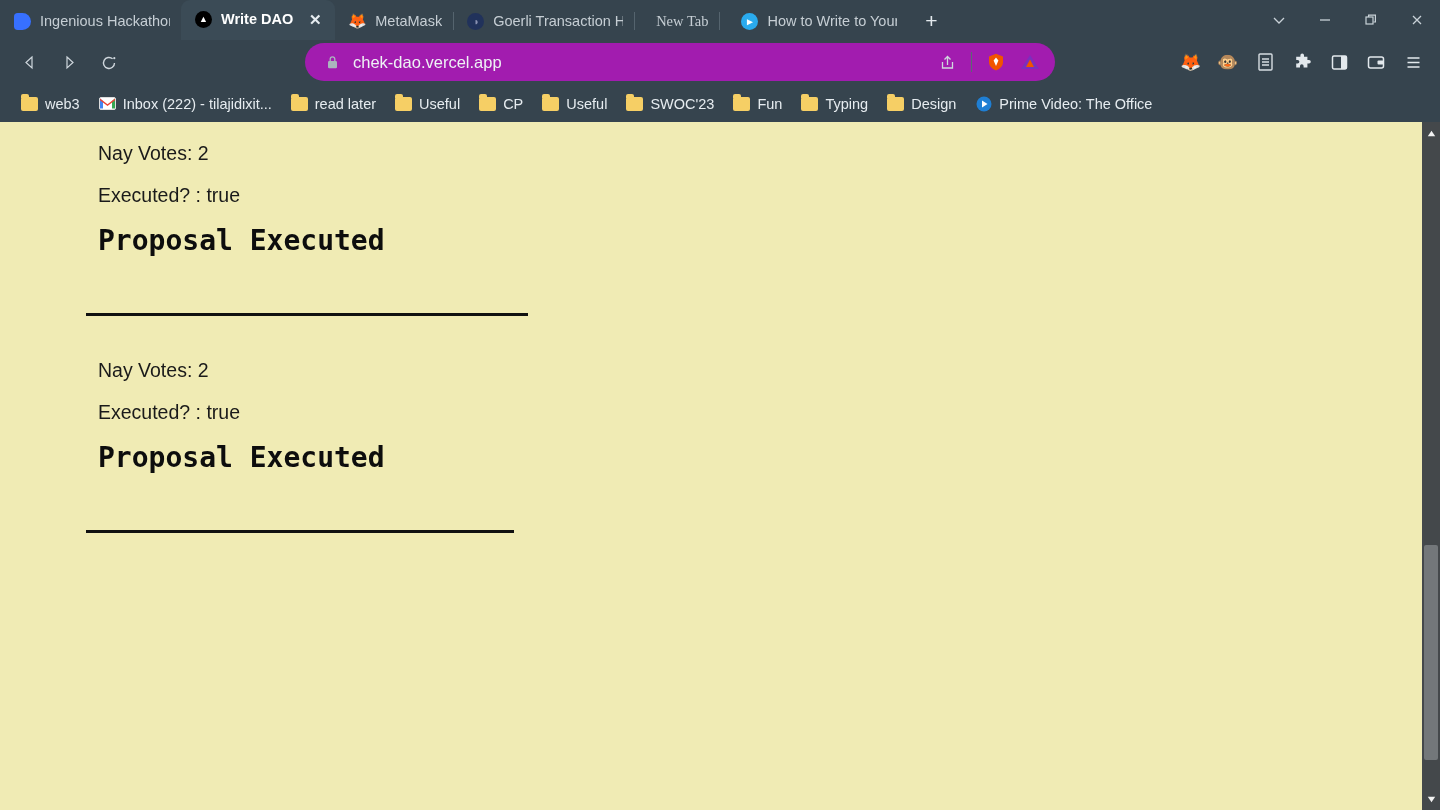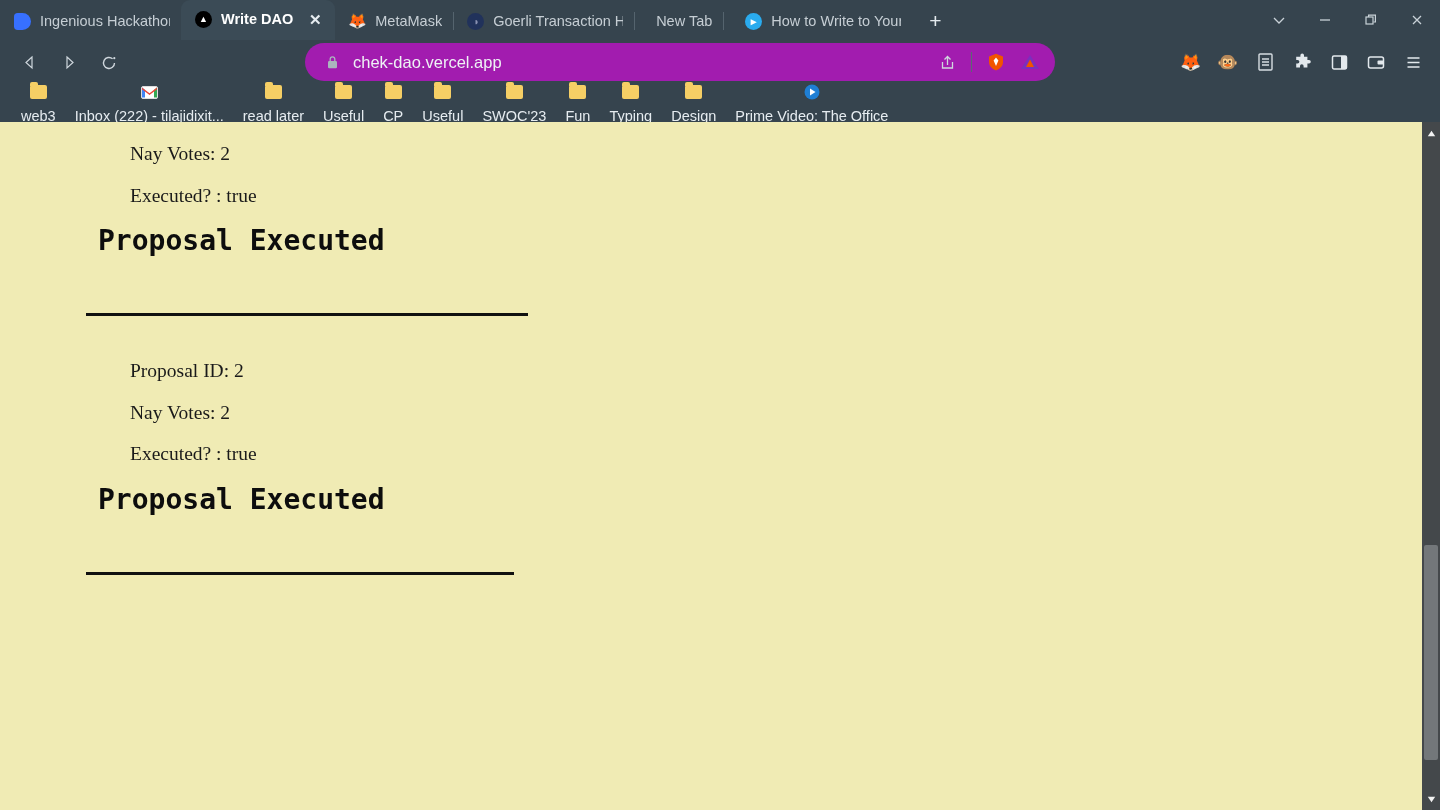--- a/index.html
+++ b/index.html
@@ -201,21 +201,20 @@
   }
   .bm {
     display: flex;
     align-items: center;
     gap: 7px;
     padding: 4px 7px;
     border-radius: 5px;
     color: #e6ecf0;
     font-size: 14.5px;
     white-space: nowrap;
-    flex-direction: column;
   }
   .bm-ico {
     width: 17px; height: 15px;
     flex: 0 0 17px;
     display: flex; align-items: center; justify-content: center;
   }
   .folder {
     width: 17px; height: 14px;
     background: #f6cf65;
     border-radius: 2px;
@@ -236,29 +235,28 @@
     top: 122px; left: 0;
     width: 1440px; height: 688px;
     background: #f0ebb4;
     overflow: hidden;
   }
   .page {
     padding: 0;
     font-family: "Liberation Serif", serif;
   }
   .line {
-    font-family: Liberation Serif, serif;
+    font-family: Liberation Sans, sans-serif;
     font-size: 19.5px;
     color: #1a1a1a;
     padding-left: 98px;
     line-height: 1;
     margin-bottom: 22px;
     white-space: pre;
     letter-spacing: 0px;
-    margin-left: 32px;
   }
   .heading {
     font-family: "DejaVu Sans Mono", monospace;
     font-weight: bold;
     font-size: 28px;
     color: #0d0d0d;
     padding-left: 98px;
     margin-bottom: 0;
     line-height: 1;
     white-space: pre;
@@ -318,21 +316,21 @@
     <div class="tab">
       <span class="favicon fav-metamask">🦊</span>
       <span class="tab-title">MetaMask</span>
     </div>
 
     <div class="tab sep">
       <span class="favicon fav-etherscan">◑</span>
       <span class="tab-title">Goerli Transaction Ha</span>
     </div>
 
-    <div class="tab sep" style="padding-left:22px;">
+    <div class="tab sep" style="padding-left:22px;font-family:Liberation Serif, serif;">
       <span class="tab-title">New Tab</span>
     </div>
 
     <div class="tab sep" style="padding-left:22px;">
       <span class="favicon fav-telegram">►</span>
       <span class="tab-title">How to Write to Your</span>
     </div>
 
     <div class="newtab-plus">+</div>
   </div>
@@ -545,21 +543,20 @@
     <div>
       <div class="line" style="padding-top:22px;">Nay Votes: 2</div>
       <div class="line">Executed? : true</div>
       <div class="heading">Proposal Executed</div>
       <hr class="rule rule-1">
     </div>
 
     <div class="gap-after-rule"></div>
 
     <div>
-      <div class="line">Proposal ID: 2</div>
       <div class="line">Nay Votes: 2</div>
       <div class="line">Executed? : true</div>
       <div class="heading">Proposal Executed</div>
       <hr class="rule rule-2">
     </div>
 
   </div>
 </div>
 
 <div class="scrollbar">

